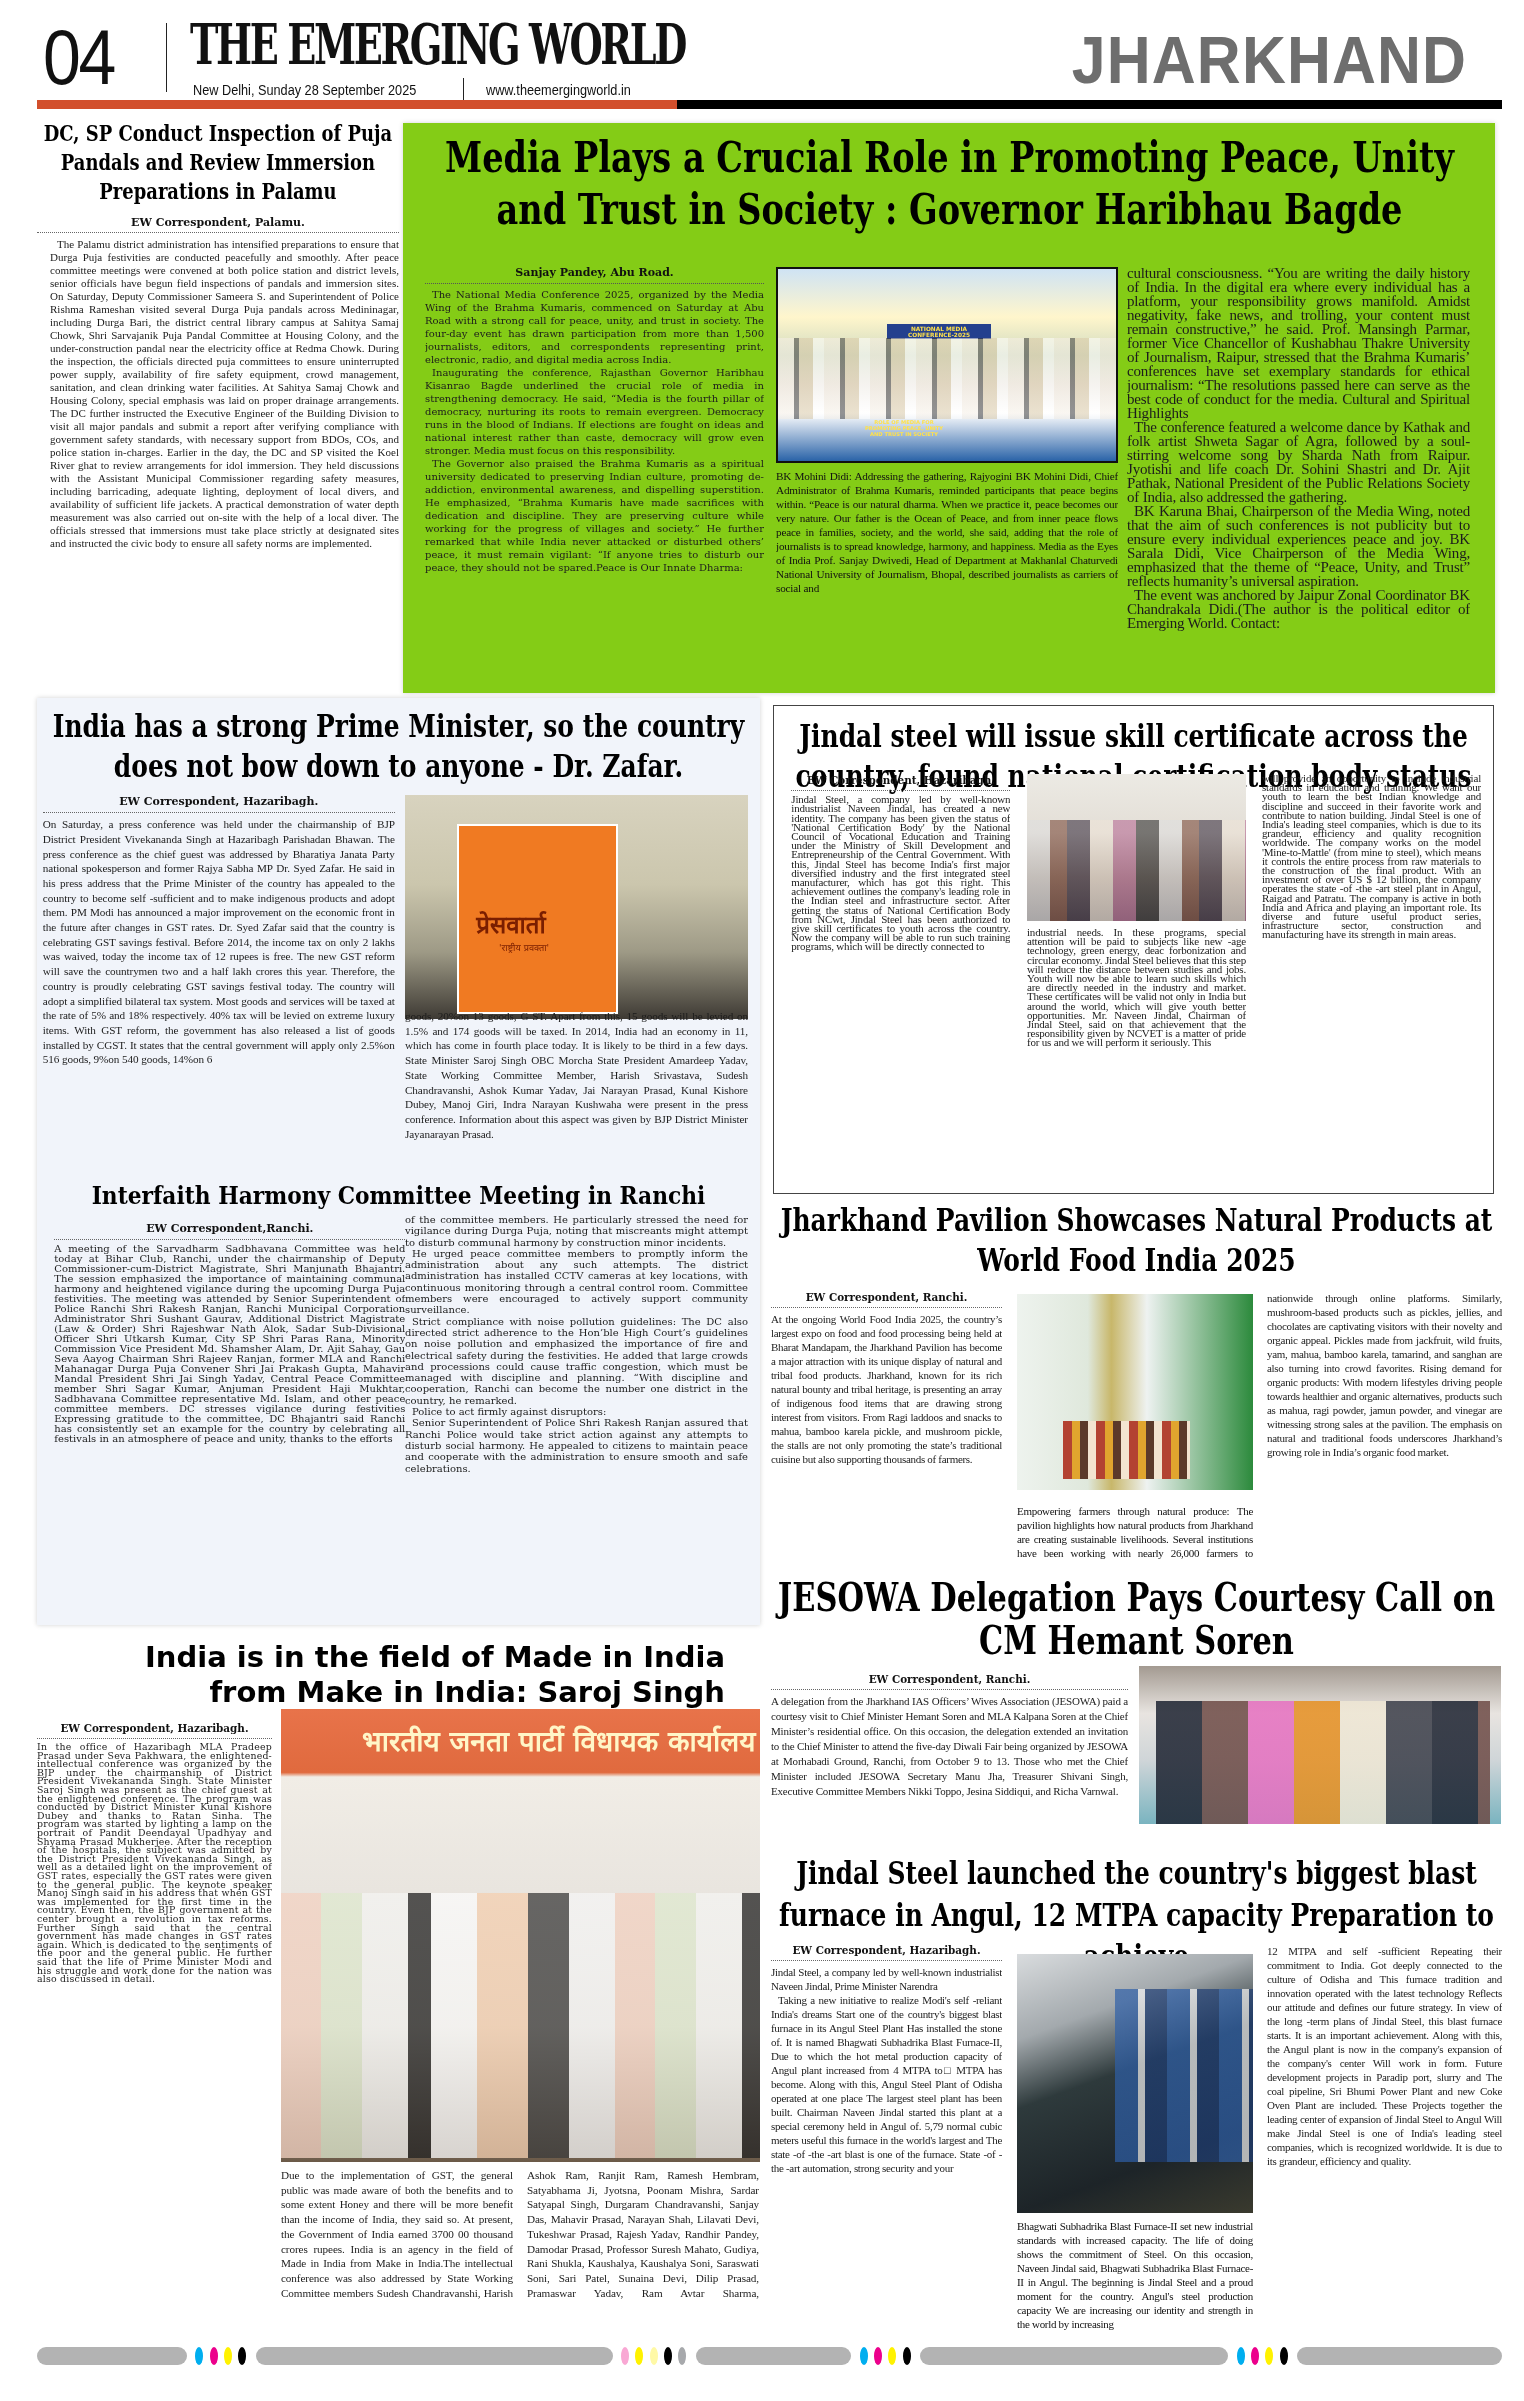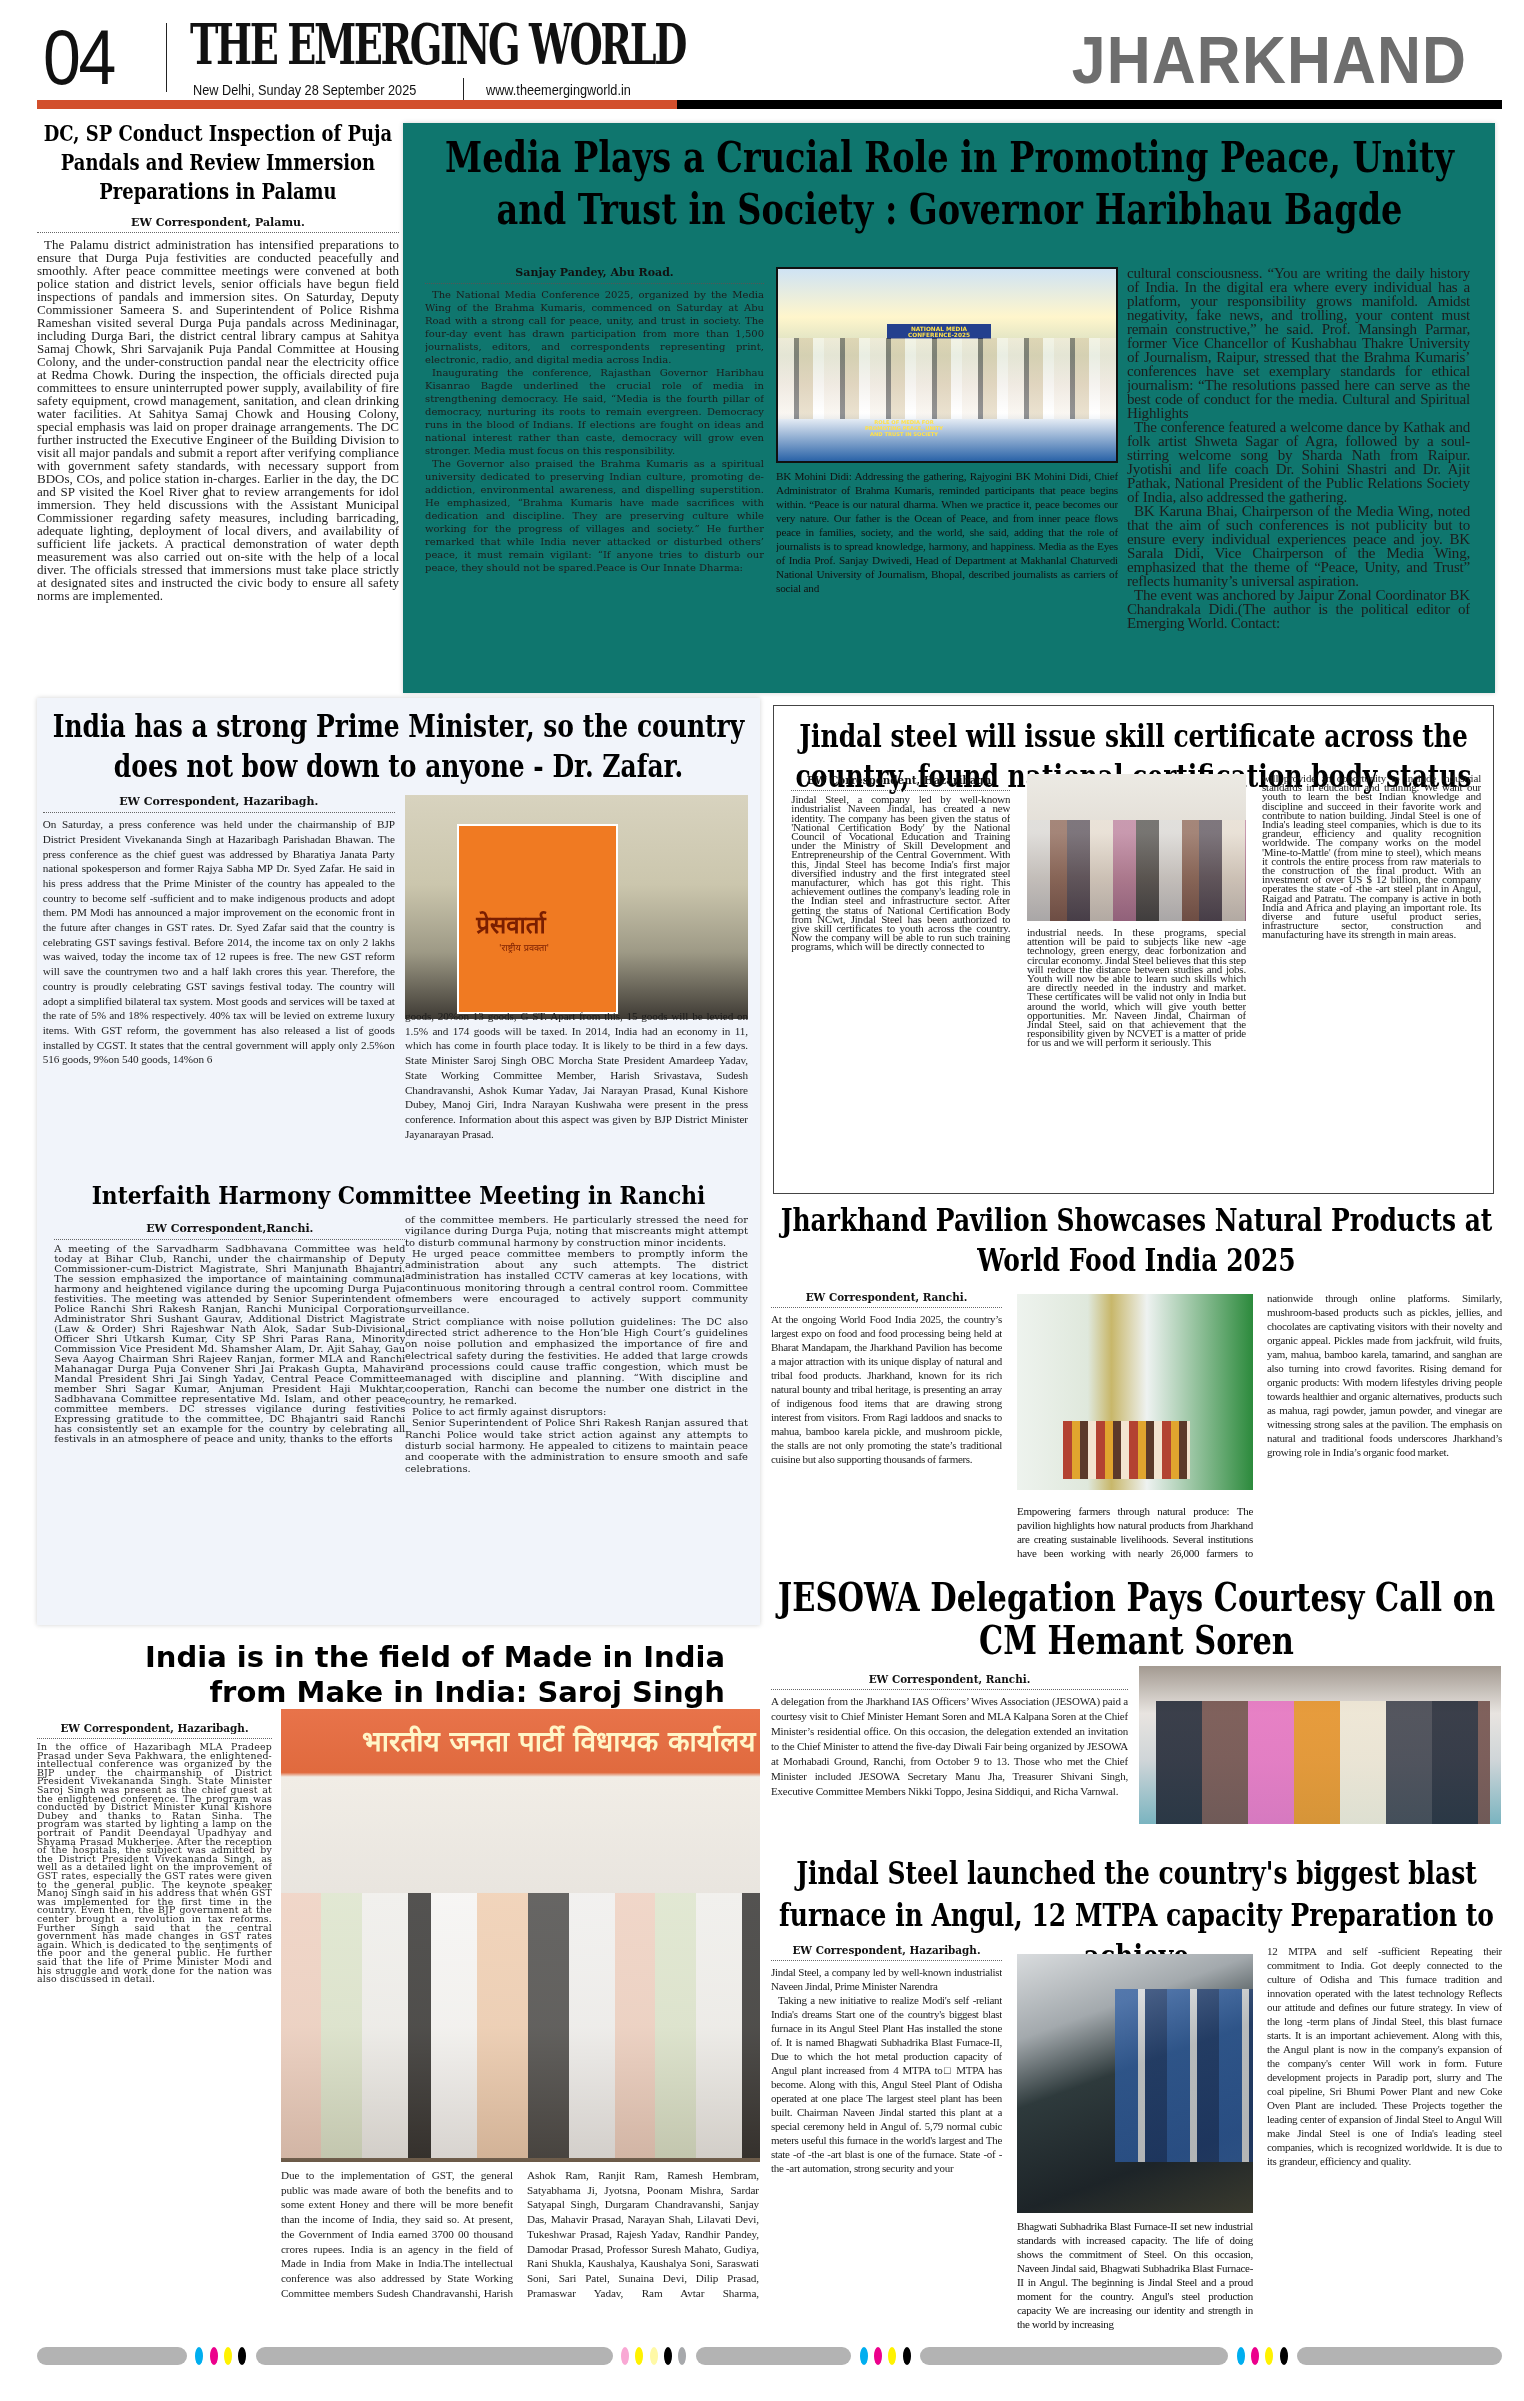--- a/index.html
+++ b/index.html
@@ -48,26 +48,26 @@
   <div class="dl-divider"></div>
   <div class="website">www.theemergingworld.in</div>
   <div class="section-title">JHARKHAND</div>
   <div class="rule-orange"></div>
   <div class="rule-black"></div>
 </header>
 
 <article class="article" style="left:37px; top:119px; width:362px; height:570px;">
   <h2 class="headline hl-cond" style="font-size:23px; width:460px; margin-left:-49px; line-height:1.25;">DC, SP Conduct Inspection of Puja Pandals and Review Immersion Preparations in Palamu</h2>
   <div class="byline" style="margin-top:10.4px;">EW Correspondent, Palamu.</div>
-  <div class="body" style="font-size:13px; line-height:13px;">
+  <div class="body" style="font-size:11px; line-height:13px;margin-left:13px;">
     <p>The Palamu district administration has intensified preparations to ensure that Durga Puja festivities are conducted peacefully and smoothly. After peace committee meetings were convened at both police station and district levels, senior officials have begun field inspections of pandals and immersion sites. On Saturday, Deputy Commissioner Sameera S. and Superintendent of Police Rishma Rameshan visited several Durga Puja pandals across Medininagar, including Durga Bari, the district central library campus at Sahitya Samaj Chowk, Shri Sarvajanik Puja Pandal Committee at Housing Colony, and the under-construction pandal near the electricity office at Redma Chowk. During the inspection, the officials directed puja committees to ensure uninterrupted power supply, availability of fire safety equipment, crowd management, sanitation, and clean drinking water facilities. At Sahitya Samaj Chowk and Housing Colony, special emphasis was laid on proper drainage arrangements. The DC further instructed the Executive Engineer of the Building Division to visit all major pandals and submit a report after verifying compliance with government safety standards, with necessary support from BDOs, COs, and police station in-charges. Earlier in the day, the DC and SP visited the Koel River ghat to review arrangements for idol immersion. They held discussions with the Assistant Municipal Commissioner regarding safety measures, including barricading, adequate lighting, deployment of local divers, and availability of sufficient life jackets. A practical demonstration of water depth measurement was also carried out on-site with the help of a local diver. The officials stressed that immersions must take place strictly at designated sites and instructed the civic body to ensure all safety norms are implemented.</p>
   </div>
 </article>
 
-<article class="article panel" style="left:403px; top:123px; width:1092px; height:570px; background:#0f766e;">
+<article class="article panel" style="left:403px; top:123px; width:1092px; height:570px; background:#84cc16;">
   <h1 class="headline hl-cond" style="font-size:43px; width:1323px; margin-left:-115px; margin-top:8px; line-height:1.22;">Media Plays a Crucial Role in Promoting Peace, Unity and Trust in Society : Governor Haribhau Bagde</h1>
   <div class="col" style="left:22px; top:143px; width:339px; height:420px;">
     <div class="byline" style="border-bottom-color:#555;">Sanjay Pandey, Abu Road.</div>
     <div class="body" style="font-size:11px; line-height:13px; font-family:'DejaVu Serif', serif; font-size:10px;">
       <p>The National Media Conference 2025, organized by the Media Wing of the Brahma Kumaris, commenced on Saturday at Abu Road with a strong call for peace, unity, and trust in society. The four-day event has drawn participation from more than 1,500 journalists, editors, and correspondents representing print, electronic, radio, and digital media across India.</p>
       <p>Inaugurating the conference, Rajasthan Governor Haribhau Kisanrao Bagde underlined the crucial role of media in strengthening democracy. He said, “Media is the fourth pillar of democracy, nurturing its roots to remain evergreen. Democracy runs in the blood of Indians. If elections are fought on ideas and national interest rather than caste, democracy will grow even stronger. Media must focus on this responsibility.</p>
       <p>The Governor also praised the Brahma Kumaris as a spiritual university dedicated to preserving Indian culture, promoting de-addiction, environmental awareness, and dispelling superstition. He emphasized, “Brahma Kumaris have made sacrifices with dedication and discipline. They are preserving culture while working for the progress of villages and society.” He further remarked that while India never attacked or disturbed others’ peace, it must remain vigilant: “If anyone tries to disturb our peace, they should not be spared.Peace is Our Innate Dharma:</p>
     </div>
   </div>
   <div class="photo" style="left:373px; top:144px; width:342px; height:196px; border:2.9px solid #111; background:linear-gradient(180deg,#cfe3f4 0%,#fff6cc 25%,#cfd9bf 45%,#e9e4dc 60%,#ffffff 75%,#2a63a8 100%);">

